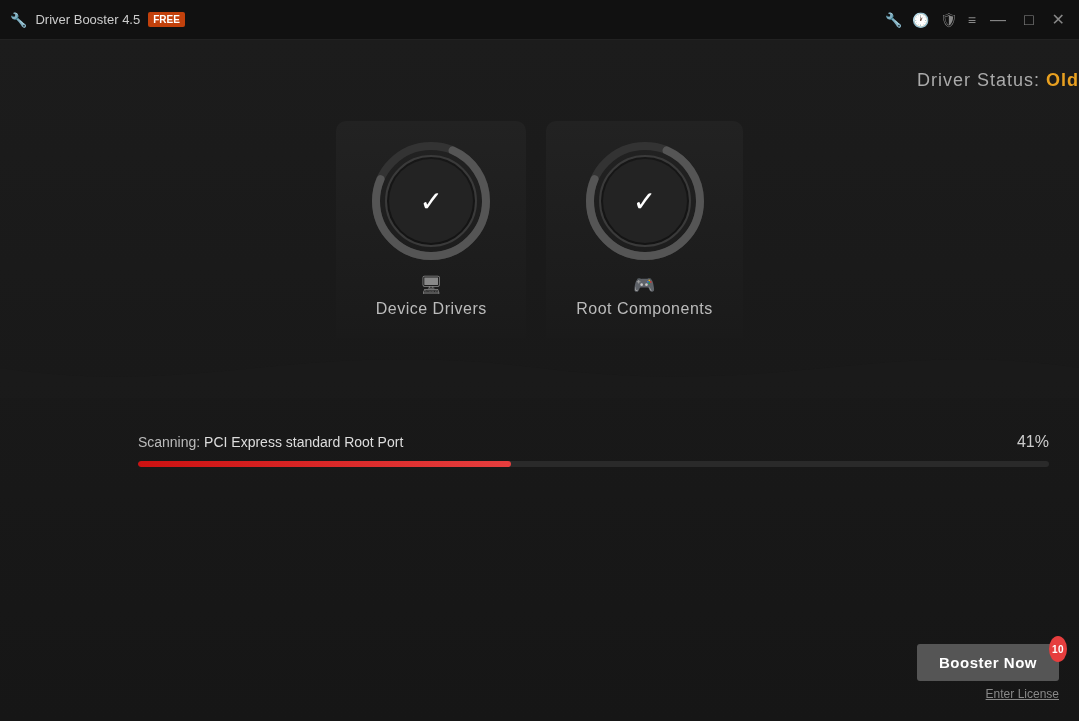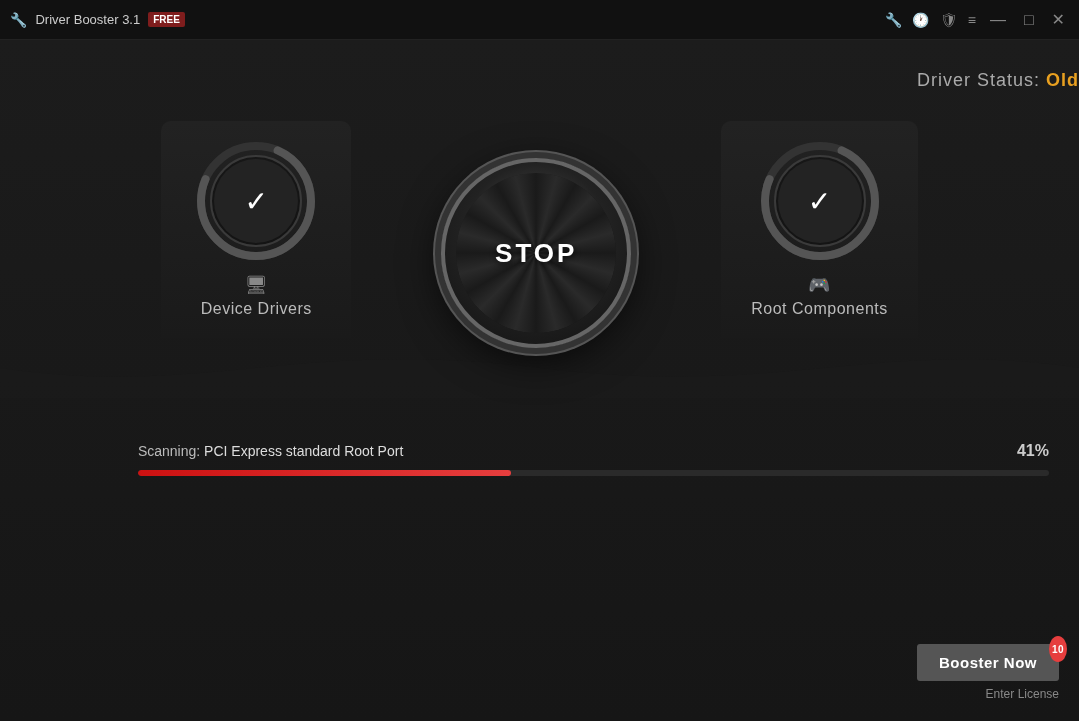--- a/index.html
+++ b/index.html
@@ -28,21 +28,21 @@
       display: flex;
       align-items: center;
       gap: 8px;
     }
     .title-text {
       font-size: 13px;
       color: #ccc;
       font-weight: 500;
     }
     .free-badge {
-      background: #7f1d1d;
+      background: #c2410c;
       color: #fff;
       font-size: 10px;
       font-weight: bold;
       padding: 2px 5px;
       border-radius: 2px;
     }
     .title-bar-controls {
       display: flex;
       align-items: center;
       gap: 10px;
@@ -204,21 +204,21 @@
       font-weight: 700;
       color: #fff;
       letter-spacing: 3px;
       z-index: 2;
       text-shadow: 0 2px 6px rgba(0,0,0,0.8);
     }
 
     
     .scan-area {
       width: 90%;
-      margin-top: 44px;
+      margin-top: 35px;
       padding: 0 30px;
     }
 
     .scan-info {
       display: flex;
       justify-content: space-between;
       align-items: center;
       margin-bottom: 10px;
     }
 
@@ -229,21 +229,21 @@
     .scan-text .scan-label {
       color: #bbb;
     }
     .scan-text .scan-item {
       color: #ddd;
     }
 
     .scan-percent {
       font-size: 16px;
       color: #ccc;
-      font-weight: 700;
+      font-weight: 400;
     }
 
     .progress-bar-bg {
       width: 100%;
       height: 6px;
       background: #2a2a2a;
       border-radius: 3px;
       overflow: hidden;
     }
 
@@ -290,20 +290,21 @@
       height: 26px;
       border-radius: 50%;
       display: flex;
       align-items: center;
       justify-content: center;
     }
 
     .enter-license {
       color: #888;
       font-size: 12px;
+      text-decoration: underline;
       cursor: pointer;
     }
 
     
     .side-gauge-container {
       display: flex;
       flex-direction: column;
       align-items: center;
       background: linear-gradient(180deg, #222 0%, #1a1a1a 100%);
       border-radius: 10px 10px 0 0;
@@ -311,21 +312,21 @@
       position: relative;
     }
   </style>
 </head>
 <body>
 
 <div class="title-bar">
   <div class="title-bar-left">
 
     <span class="title-icon">🔧</span>
-    <span class="title-text">Driver Booster 3.1</span>
+    <span class="title-text">Driver Booster 4.5</span>
     <span class="free-badge">FREE</span>
   </div>
   <div class="title-bar-controls">
     <span class="title-icon">🔧</span>
     <span class="title-icon">🕐</span>
     <span class="title-icon">🛡</span>
     <span class="title-icon">≡</span>
     <span class="win-btn">—</span>
     <span class="win-btn">□</span>
     <span class="win-btn close">✕</span>
@@ -353,28 +354,20 @@
           <circle cx="65" cy="65" r="42" fill="#232323"></circle>
         </svg>
         <span class="gauge-check">✓</span>
       </div>
       <div class="gauge-label-area">
         <span class="gauge-icon">🖥</span>
         <span class="gauge-label-text">Device Drivers</span>
       </div>
     </div>
 
-    <div class="center-button-wrap">
-      <div class="stop-button-outer">
-        <div class="stop-button-inner">
-          <div class="fan-blades"></div>
-          <span class="stop-text">STOP</span>
-        </div>
-      </div>
-    </div>
 
     <div class="side-gauge-container" style="margin-left: 10px;">
       <div class="gauge-dial">
         <svg class="gauge-svg" viewBox="0 0 130 130">
           <circle cx="65" cy="65" r="55" fill="none" stroke="#333" stroke-width="8"></circle>
           <circle cx="65" cy="65" r="55" fill="none" stroke="#555" stroke-width="8" stroke-dasharray="260 86" stroke-dashoffset="65" stroke-linecap="round"></circle>
           <circle cx="65" cy="65" r="45" fill="rgba(0,0,0,0.3)" stroke="#3a3a3a" stroke-width="2"></circle>
           <circle cx="65" cy="65" r="42" fill="#232323"></circle>
         </svg>
         <span class="gauge-check">✓</span>

